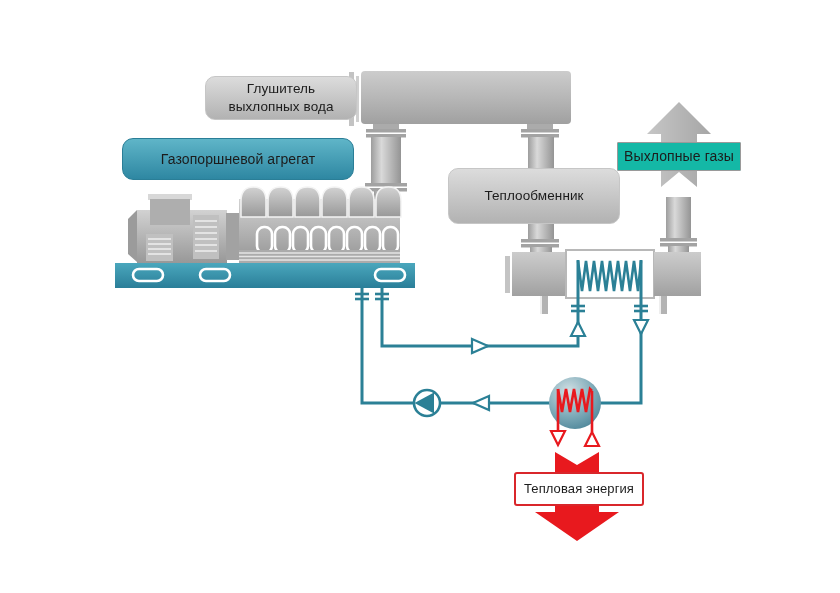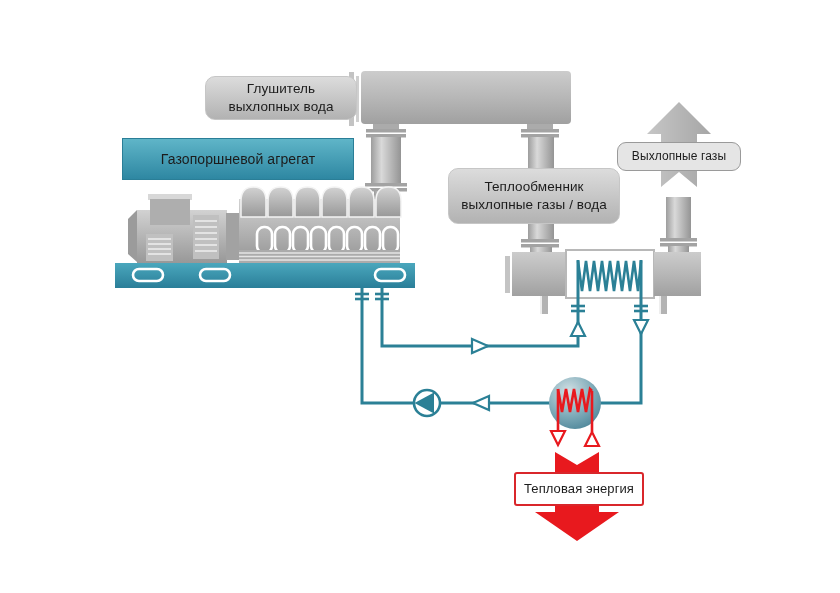--- a/index.html
+++ b/index.html
@@ -29,24 +29,24 @@
   .label{
     position:absolute;display:flex;flex-direction:column;align-items:center;justify-content:center;
     text-align:center;color:var(--label-text,#1c1c1c);line-height:1.35;letter-spacing:.1px;
   }
   .label-gray{
     background:linear-gradient(#dcdcdc,#b2b2b2);
     border-radius:10px;font-size:13.5px;border:1px solid #c6c6c6;
   }
   .label-teal{
     background:linear-gradient(#5fb5c8,#2e87a2);
-    border-radius:0;font-size:14px;border:1px solid #2a7e97;
+    border-radius:11px;font-size:14px;border:1px solid #2a7e97;
   }
   .label-outline-gray{
-    background:#e5e5e5;border:1.5px solid #9a9a9a;border-radius:9px;font-size:12px;
+    background:#14b8a6;border:1.5px solid #9a9a9a;border-radius:1px;font-size:14px;
   }
   .label-outline-red{
     background:#fff;border:2px solid #d9262b;border-radius:3px;font-size:13px;
   }
 </style>
 </head>
 <body>
 
 <div class="stage">
 
@@ -234,21 +234,20 @@
     <span>Глушитель</span>
     <span>выхлопных вода</span>
   </div>
 
   <div class="label label-teal" style="left:122px;top:138px;width:230px;height:40px;">
     <span>Газопоршневой агрегат</span>
   </div>
 
   <div class="label label-gray" style="left:448px;top:168px;width:170px;height:54px;">
     <span>Теплообменник</span>
-    <span>выхлопные газы / вода</span>
   </div>
 
   <div class="label label-outline-gray" style="left:617px;top:142px;width:122px;height:27px;">
     <span>Выхлопные газы</span>
   </div>
 
   <div class="label label-outline-red" style="left:514px;top:472px;width:126px;height:30px;">
     <span>Тепловая энергия</span>
   </div>
 

